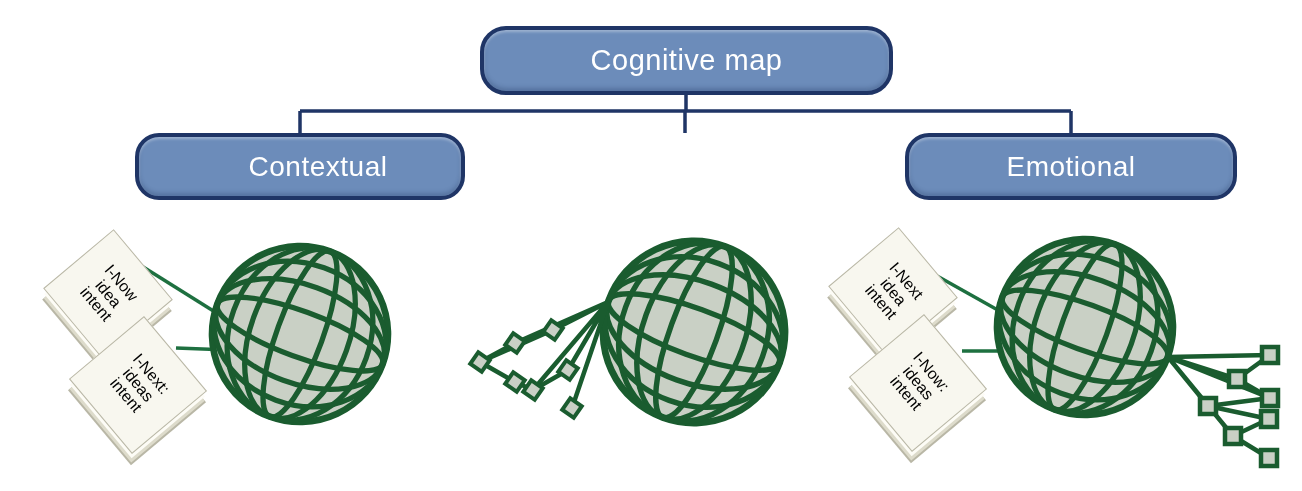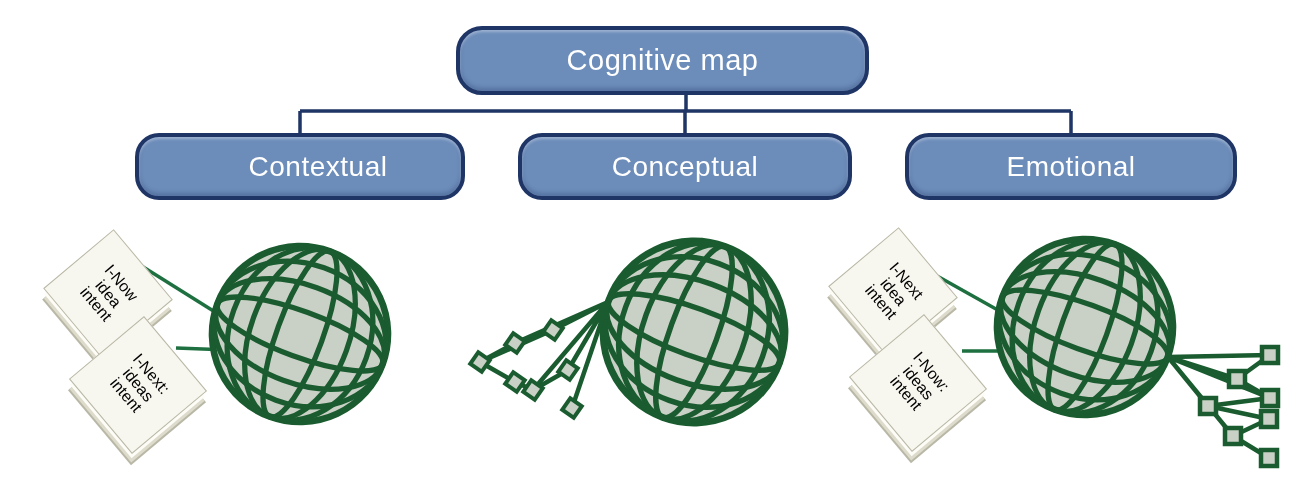--- a/index.html
+++ b/index.html
@@ -16,21 +16,21 @@
     position:absolute;
     background:#6C8CBA;
     border:4px solid #1F3566;
     border-radius:26px;
     box-shadow:inset 0 2px 3px rgba(255,255,255,0.35), inset 0 -3px 4px rgba(20,40,80,0.25);
     display:flex;align-items:center;justify-content:center;
     color:#ffffff;
     letter-spacing:0.5px;
     box-sizing:border-box;
   }
-  .tbox.root{left:456px;top:26px;width:413px;height:69px;font-size:29px;}
+  .tbox.root{left:480px;top:26px;width:413px;height:69px;font-size:29px;}
   .tbox.child{top:133px;height:67px;font-size:28px;border-radius:24px;}
   .tbox.c1{left:135px;width:330px;padding-left:36px;}
   .tbox.c2{left:518px;width:334px;}
   .tbox.c3{left:905px;width:332px;align-items:center;}
   
   .note{
     position:absolute;
     background:#F8F7EF;
     border:1px solid #B9B7A6;
     box-shadow:4px 4px 0 -1px #FDFCF6, 7px 7px 0 -1px #DDDBCB, 8px 8px 0 0 #B9B7A6;
@@ -114,23 +114,20 @@
       </g>
     </g>
   </svg>
 
   <div class="tbox root">
     <span>Cognitive map</span>
   </div>
   <div class="tbox child c1">
     <span>Contextual</span>
   </div>
-  <div class="tbox child c2">
-    <span>Conceptual</span>
-  </div>
   <div class="tbox child c3">
     <span>Emotional</span>
   </div>
 
   <div class="note" style="left:62px;top:248px;width:90px;height:90px;">
     <div class="note-line">I-Now</div>
     <div class="note-line">idea</div>
     <div class="note-line">intent</div>
   </div>
   <div class="note" style="left:89px;top:336px;width:96px;height:96px;">

